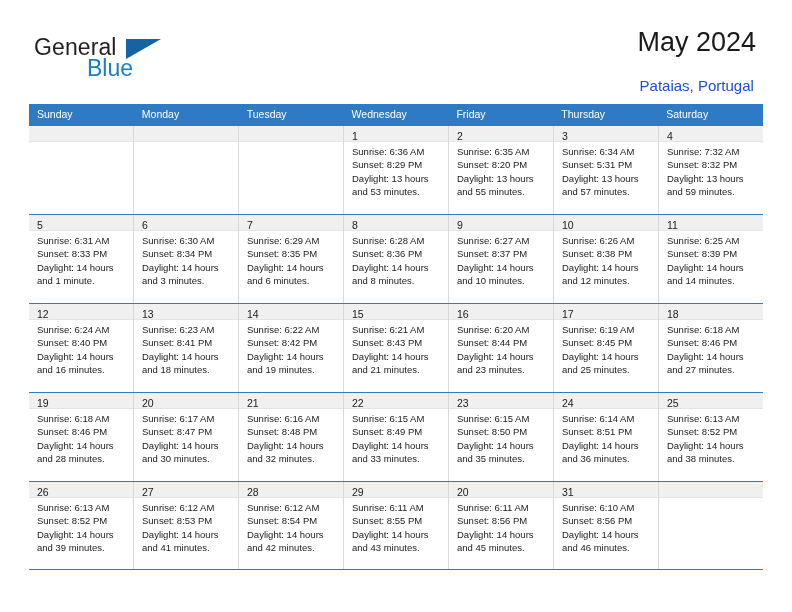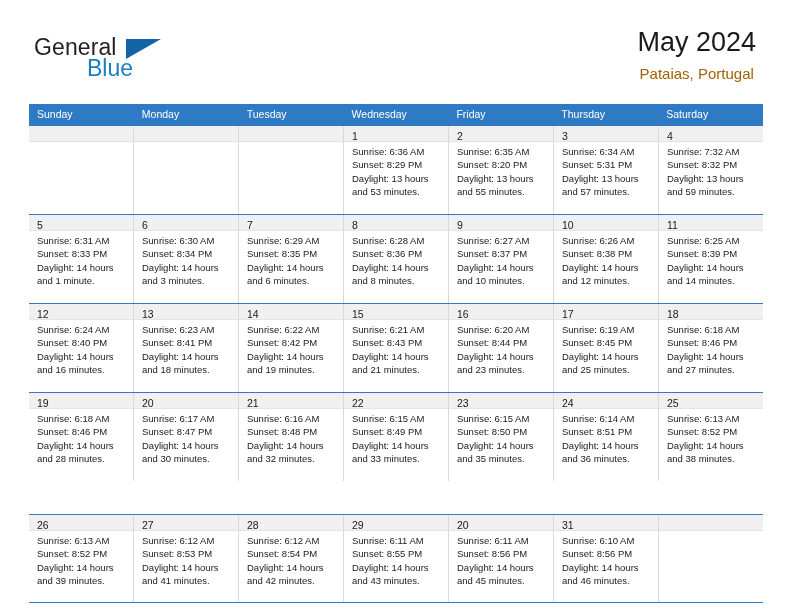--- a/index.html
+++ b/index.html
@@ -71,23 +71,23 @@
   }
   .cal-title {
     font-size: 27px;
     color: #1a1a1a;
     font-weight: normal;
     line-height: 33px;
     white-space: nowrap;
   }
   .cal-subtitle {
     font-size: 15px;
-    color: #a16207;
+    color: #1d4ed8;
     line-height: 22px;
-    margin-top: 4px;
+    margin-top: 16px;
     white-space: nowrap;
   }
 
   
   .calendar {
     position: absolute;
     left: 29px;
     top: 104px;
     width: 734px;
   }
@@ -106,21 +106,20 @@
     white-space: nowrap;
   }
   .week {
     display: flex;
     height: 89px;
     border-top: 1.5px solid #2e7ac4;
     box-sizing: border-box;
   }
   .week.last {
     border-bottom: 1.5px solid #2e7ac4;
-    margin-top: 33px;
   }
   .cell {
     flex: 1 1 0;
     position: relative;
     box-sizing: border-box;
     background: #ffffff;
     overflow: hidden;
   }
   .cell + .cell {
     border-left: 1px solid #d9d9d9;

